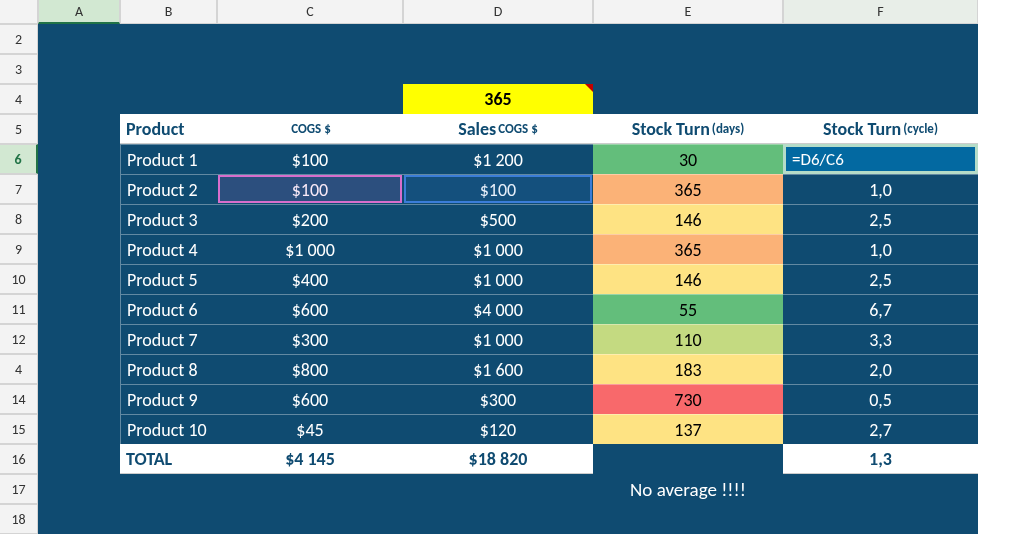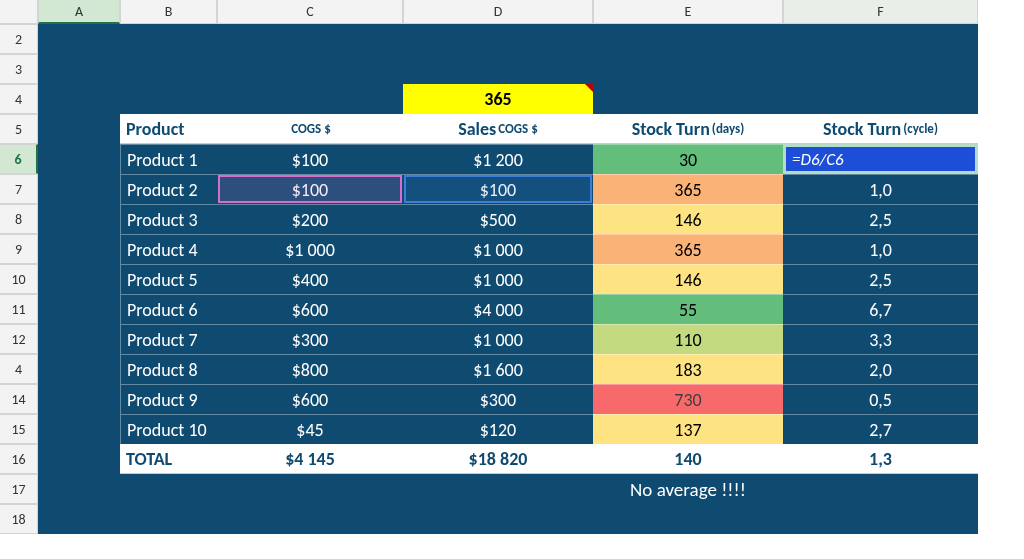--- a/index.html
+++ b/index.html
@@ -71,27 +71,26 @@
     width: 0; height: 0;
     border-left: 8px solid transparent;
     border-top: 8px solid #c00000;
   }
   .data-row { border-top: 1px solid rgba(255,255,255,0.35); }
   .data-row.left-border { border-left: 1px solid rgba(255,255,255,0.35); }
   .st-green  { background: #63be7b; color: #000; justify-content: center; }
   .st-lgreen { background: #c4da81; color: #000; justify-content: center; }
   .st-yellow { background: #fee383; color: #000; justify-content: center; }
   .st-orange { background: #fbb277; color: #000; justify-content: center; }
-  .st-red    { background: #f8696b; color: #404040; justify-content: center; }
+  .st-red    { background: #f8696b; color: #000000; justify-content: center; }
   .formula-cell {
-    background: #1d4ed8;
+    background: #0369a1;
     border: 3px solid #b5dcc8;
     color: #fff;
     font-size: 17px;
-    font-style: italic;
   }
   .ref-c6 {
     position: absolute;
     border: 2px solid #d86ecc;
     background: rgba(216,110,204,0.15);
     pointer-events: none;
   }
   .ref-d6 {
     position: absolute;
     border: 2px solid #3b7dd8;
@@ -153,20 +152,19 @@
   <div class="cell white-row center" style="grid-column:7;grid-row:5">
       <span>Stock Turn</span>
       <span class="hdr-small">(cycle)</span>
     </div>
 
   <div id="data-rows" style="display:contents"><div class="cell data-row left-border" style="grid-area: 6 / 3;">Product 1</div><div class="cell data-row center" style="grid-area: 6 / 4;">$100</div><div class="cell data-row center" style="grid-area: 6 / 5;">$1 200</div><div class="cell data-row st-green" style="grid-area: 6 / 6;">30</div><div class="cell data-row formula-cell" style="grid-area: 6 / 7;">=D6/C6</div><div class="cell data-row left-border" style="grid-area: 7 / 3;">Product 2</div><div class="cell data-row center" style="grid-area: 7 / 4;">$100</div><div class="cell data-row center" style="grid-area: 7 / 5;">$100</div><div class="cell data-row st-orange" style="grid-area: 7 / 6;">365</div><div class="cell data-row center" style="grid-area: 7 / 7;">1,0</div><div class="cell data-row left-border" style="grid-area: 8 / 3;">Product 3</div><div class="cell data-row center" style="grid-area: 8 / 4;">$200</div><div class="cell data-row center" style="grid-area: 8 / 5;">$500</div><div class="cell data-row st-yellow" style="grid-area: 8 / 6;">146</div><div class="cell data-row center" style="grid-area: 8 / 7;">2,5</div><div class="cell data-row left-border" style="grid-area: 9 / 3;">Product 4</div><div class="cell data-row center" style="grid-area: 9 / 4;">$1 000</div><div class="cell data-row center" style="grid-area: 9 / 5;">$1 000</div><div class="cell data-row st-orange" style="grid-area: 9 / 6;">365</div><div class="cell data-row center" style="grid-area: 9 / 7;">1,0</div><div class="cell data-row left-border" style="grid-area: 10 / 3;">Product 5</div><div class="cell data-row center" style="grid-area: 10 / 4;">$400</div><div class="cell data-row center" style="grid-area: 10 / 5;">$1 000</div><div class="cell data-row st-yellow" style="grid-area: 10 / 6;">146</div><div class="cell data-row center" style="grid-area: 10 / 7;">2,5</div><div class="cell data-row left-border" style="grid-area: 11 / 3;">Product 6</div><div class="cell data-row center" style="grid-area: 11 / 4;">$600</div><div class="cell data-row center" style="grid-area: 11 / 5;">$4 000</div><div class="cell data-row st-green" style="grid-area: 11 / 6;">55</div><div class="cell data-row center" style="grid-area: 11 / 7;">6,7</div><div class="cell data-row left-border" style="grid-area: 12 / 3;">Product 7</div><div class="cell data-row center" style="grid-area: 12 / 4;">$300</div><div class="cell data-row center" style="grid-area: 12 / 5;">$1 000</div><div class="cell data-row st-lgreen" style="grid-area: 12 / 6;">110</div><div class="cell data-row center" style="grid-area: 12 / 7;">3,3</div><div class="cell data-row left-border" style="grid-area: 13 / 3;">Product 8</div><div class="cell data-row center" style="grid-area: 13 / 4;">$800</div><div class="cell data-row center" style="grid-area: 13 / 5;">$1 600</div><div class="cell data-row st-yellow" style="grid-area: 13 / 6;">183</div><div class="cell data-row center" style="grid-area: 13 / 7;">2,0</div><div class="cell data-row left-border" style="grid-area: 14 / 3;">Product 9</div><div class="cell data-row center" style="grid-area: 14 / 4;">$600</div><div class="cell data-row center" style="grid-area: 14 / 5;">$300</div><div class="cell data-row st-red" style="grid-area: 14 / 6;">730</div><div class="cell data-row center" style="grid-area: 14 / 7;">0,5</div><div class="cell data-row left-border" style="grid-area: 15 / 3;">Product 10</div><div class="cell data-row center" style="grid-area: 15 / 4;">$45</div><div class="cell data-row center" style="grid-area: 15 / 5;">$120</div><div class="cell data-row st-yellow" style="grid-area: 15 / 6;">137</div><div class="cell data-row center" style="grid-area: 15 / 7;">2,7</div></div>
 
   <div class="cell white-row total" style="grid-column:3;grid-row:16">TOTAL</div>
   <div class="cell white-row center total" style="grid-column:4;grid-row:16">$4 145</div>
   <div class="cell white-row center total" style="grid-column:5;grid-row:16">$18 820</div>
-  <div class="cell white-row center total" style="grid-column:6;grid-row:16">140</div>
   <div class="cell white-row center total" style="grid-column:7;grid-row:16">1,3</div>
 
   <div class="cell center noavg" style="grid-column:6;grid-row:17">No average !!!!</div>
 
   <div class="ref-c6" style="left:218px;top:175px;width:184px;height:28px;"></div>
   <div class="ref-d6" style="left:404px;top:175px;width:188px;height:28px;"></div>
 </div>
 
 </body></html>

